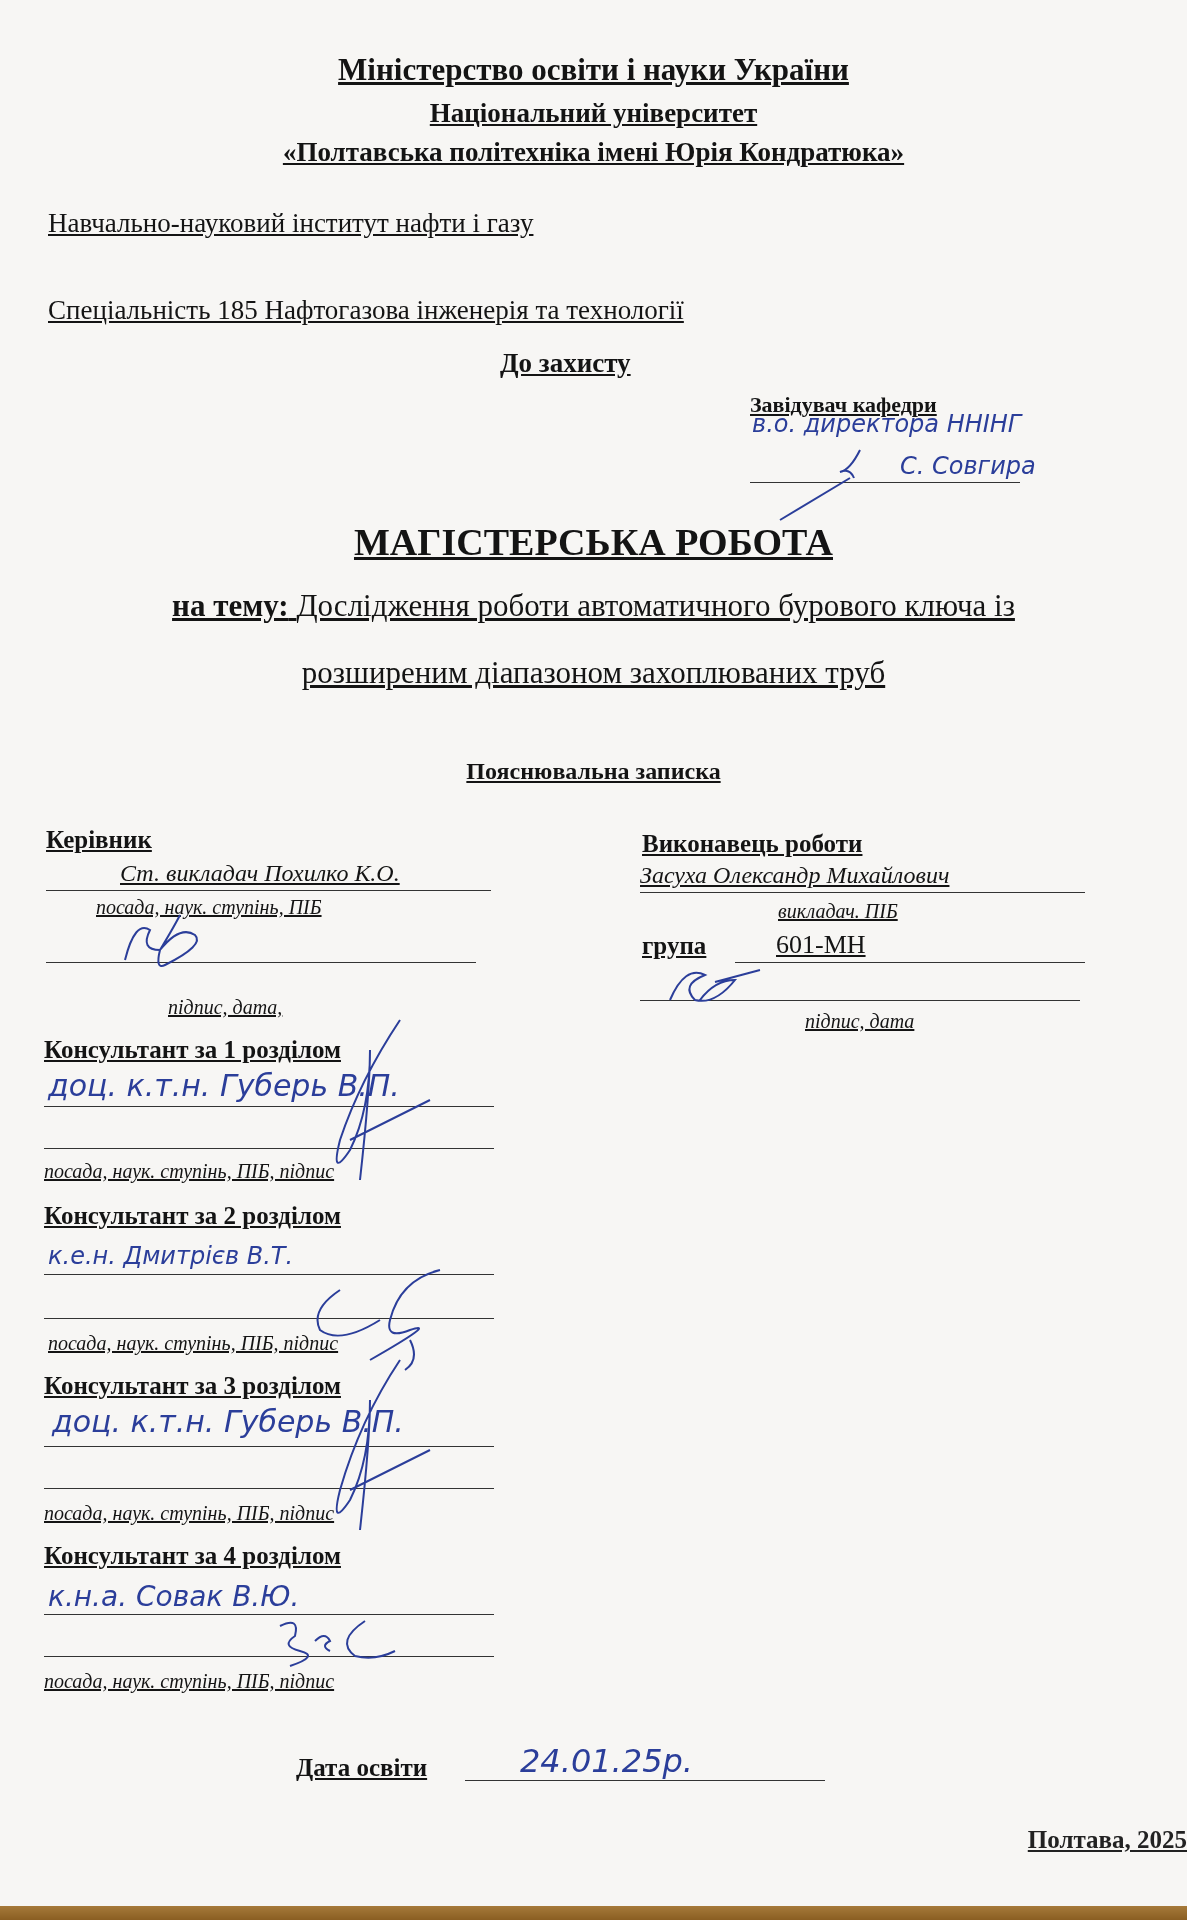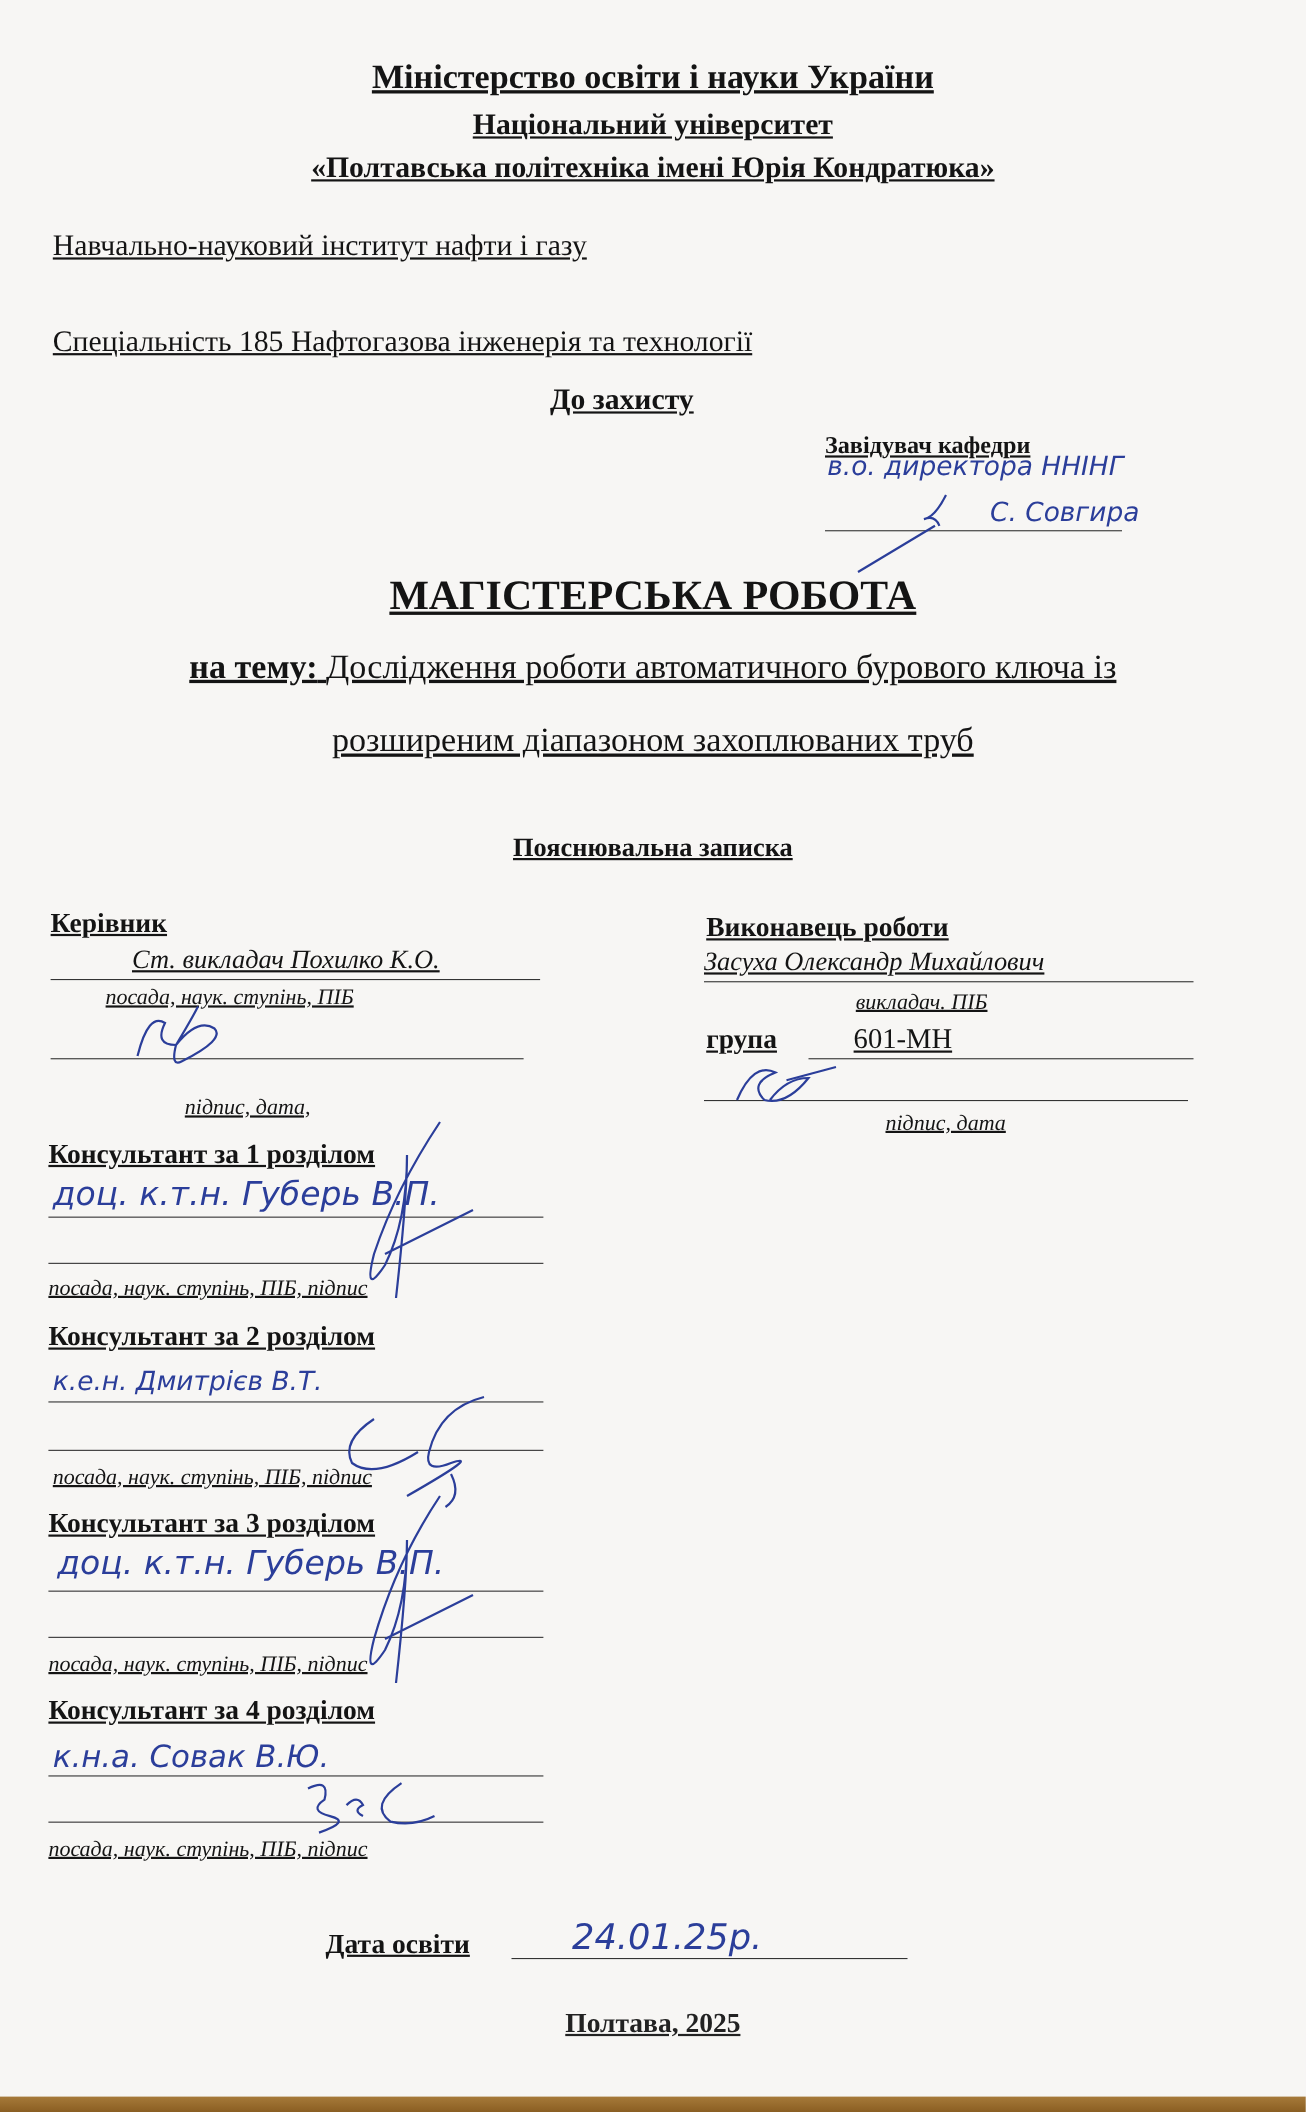--- a/index.html
+++ b/index.html
@@ -130,16 +130,16 @@
     <svg width="140" height="50">
         <path d="M5 10 q20 -10 15 10 q-15 10 5 15 q20 5 -10 15 M40 25 q10 -10 15 0 q-10 5 0 10 M90 5 q-30 20 -10 35 q20 5 40 -5" stroke="#2b3e9a" stroke-width="2" fill="none"></path>
       </svg>
   </div>
   <div class="abs i cap" style="top:1670px; left:44px;">посада, наук. ступінь, ПІБ, підпис</div>
 
   <div class="abs b lbl" style="top:1754px; left:296px;">Дата освіти</div>
   <div class="line" style="top:1780px; left:465px; width:360px;"></div>
   <div class="hand" style="top:1742px; left:520px; font-size:32px;">24.01.25р.</div>
 
-  <div class="abs center b" style="top:1826px; font-size:25px; color:#222;">Полтава, 2025</div>
+  <div class="abs center b" style="top:1826px; font-size:25px; color:#222;text-align:right;">Полтава, 2025</div>
 
   <div class="bottom-edge"></div>
 </div>
 
 </body></html>

